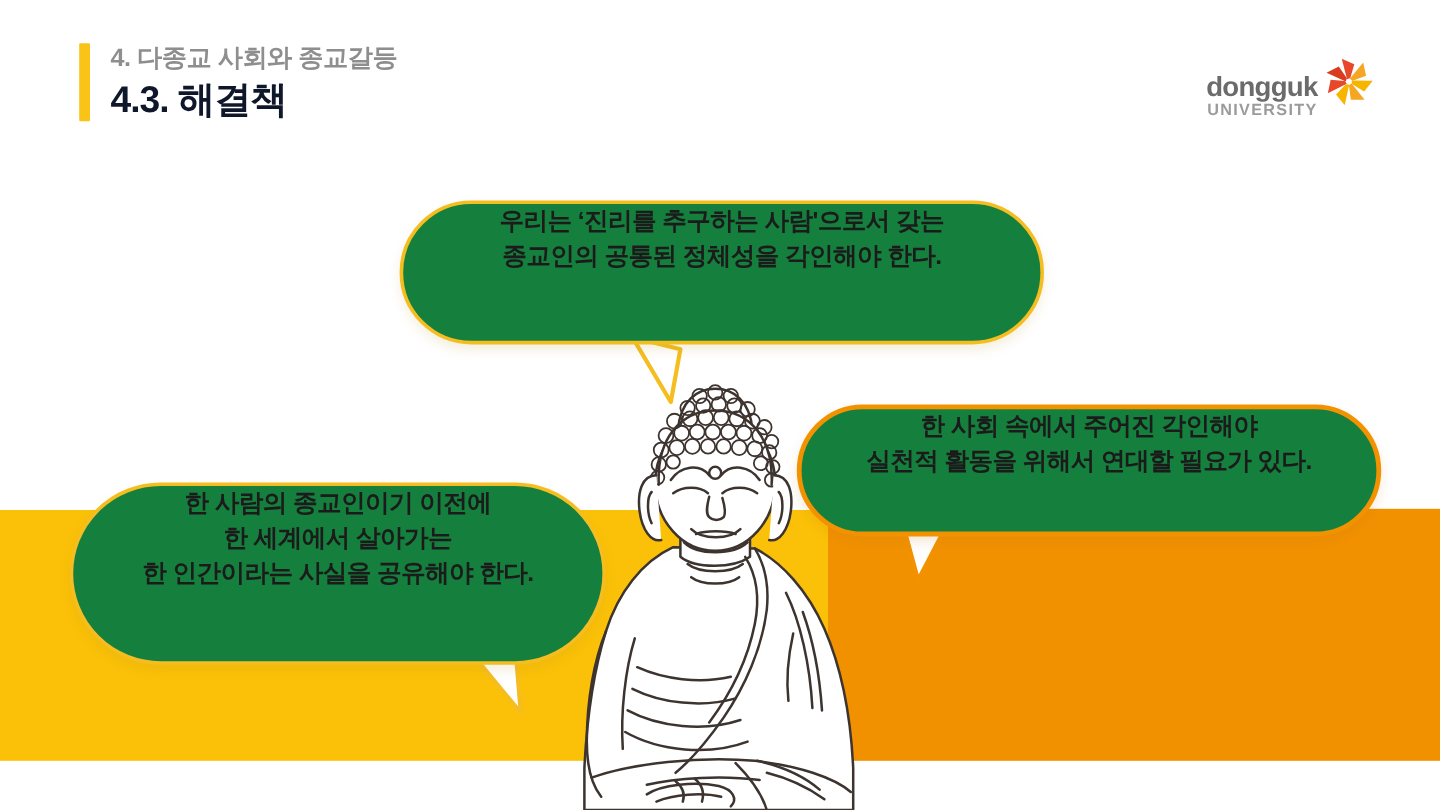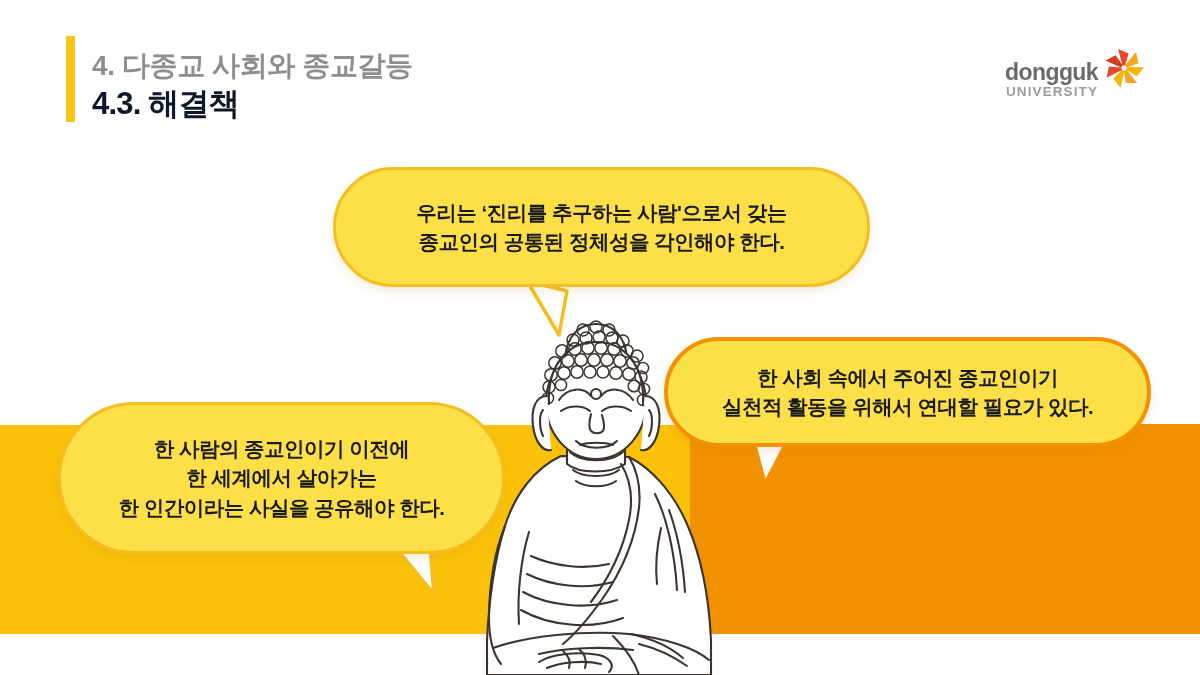--- a/index.html
+++ b/index.html
@@ -52,26 +52,26 @@
     width: 9px;
     background: #f9c417;
     border-radius: 1px;
   }
   .header-text {
     display: flex;
     flex-direction: column;
     justify-content: flex-start;
   }
   .kicker {
-    font-size: 28px;
+    font-size: 21px;
     font-weight: 700;
     color: #8e8e8e;
     letter-spacing: -0.4px;
     line-height: 1.25;
-    margin: 12px 0 2px 0;
+    margin: 0 0 2px 0;
     white-space: nowrap;
   }
   .slide-title {
     font-size: 31px;
     font-weight: 700;
     color: #0f172a;
     letter-spacing: -0.8px;
     line-height: 1.2;
     margin: 0;
     white-space: nowrap;
@@ -117,24 +117,24 @@
     position: absolute;
     left: 443px;
     top: 318px;
     width: 310px;
     height: 357px;
   }
 
   
   .bubble {
     position: absolute;
-    background: #fde047;
+    background: #15803d;
     box-sizing: border-box;
     display: flex;
-    align-items: center;
+    align-items: flex-start;
     justify-content: center;
     text-align: center;
   }
   .bubble-text {
     font-size: 20.5px;
     font-weight: 700;
     color: #1b1b1b;
     line-height: 1.42;
     letter-spacing: -0.5px;
     white-space: pre-line;
@@ -337,21 +337,21 @@
   <div class="bubble" id="bubble-truth">
     <div class="bubble-text">우리는 ‘진리를 추구하는 사람'으로서 갖는
 종교인의 공통된 정체성을 각인해야 한다.</div>
   </div>
 
   <svg class="tail" id="tail-solidarity" viewBox="0 0 56 50">
     <path d="M6 2 L18 46 L40 4 Z" fill="#ffffff" stroke="#f39200" stroke-width="4" stroke-linejoin="round"></path>
     <rect x="0" y="0" width="56" height="5" fill="#ffffff"></rect>
   </svg>
   <div class="bubble" id="bubble-solidarity">
-    <div class="bubble-text">한 사회 속에서 주어진 종교인이기
+    <div class="bubble-text">한 사회 속에서 주어진 각인해야
 실천적 활동을 위해서 연대할 필요가 있다.</div>
   </div>
 
   <svg class="tail" id="tail-humanity" viewBox="0 0 62 54">
     <path d="M6 4 L44 50 L40 2 Z" fill="#ffffff" stroke="#f5bd1f" stroke-width="3.5" stroke-linejoin="round"></path>
     <rect x="0" y="0" width="62" height="5" fill="#ffffff"></rect>
   </svg>
   <div class="bubble" id="bubble-humanity">
     <div class="bubble-text">한 사람의 종교인이기 이전에
 한 세계에서 살아가는

